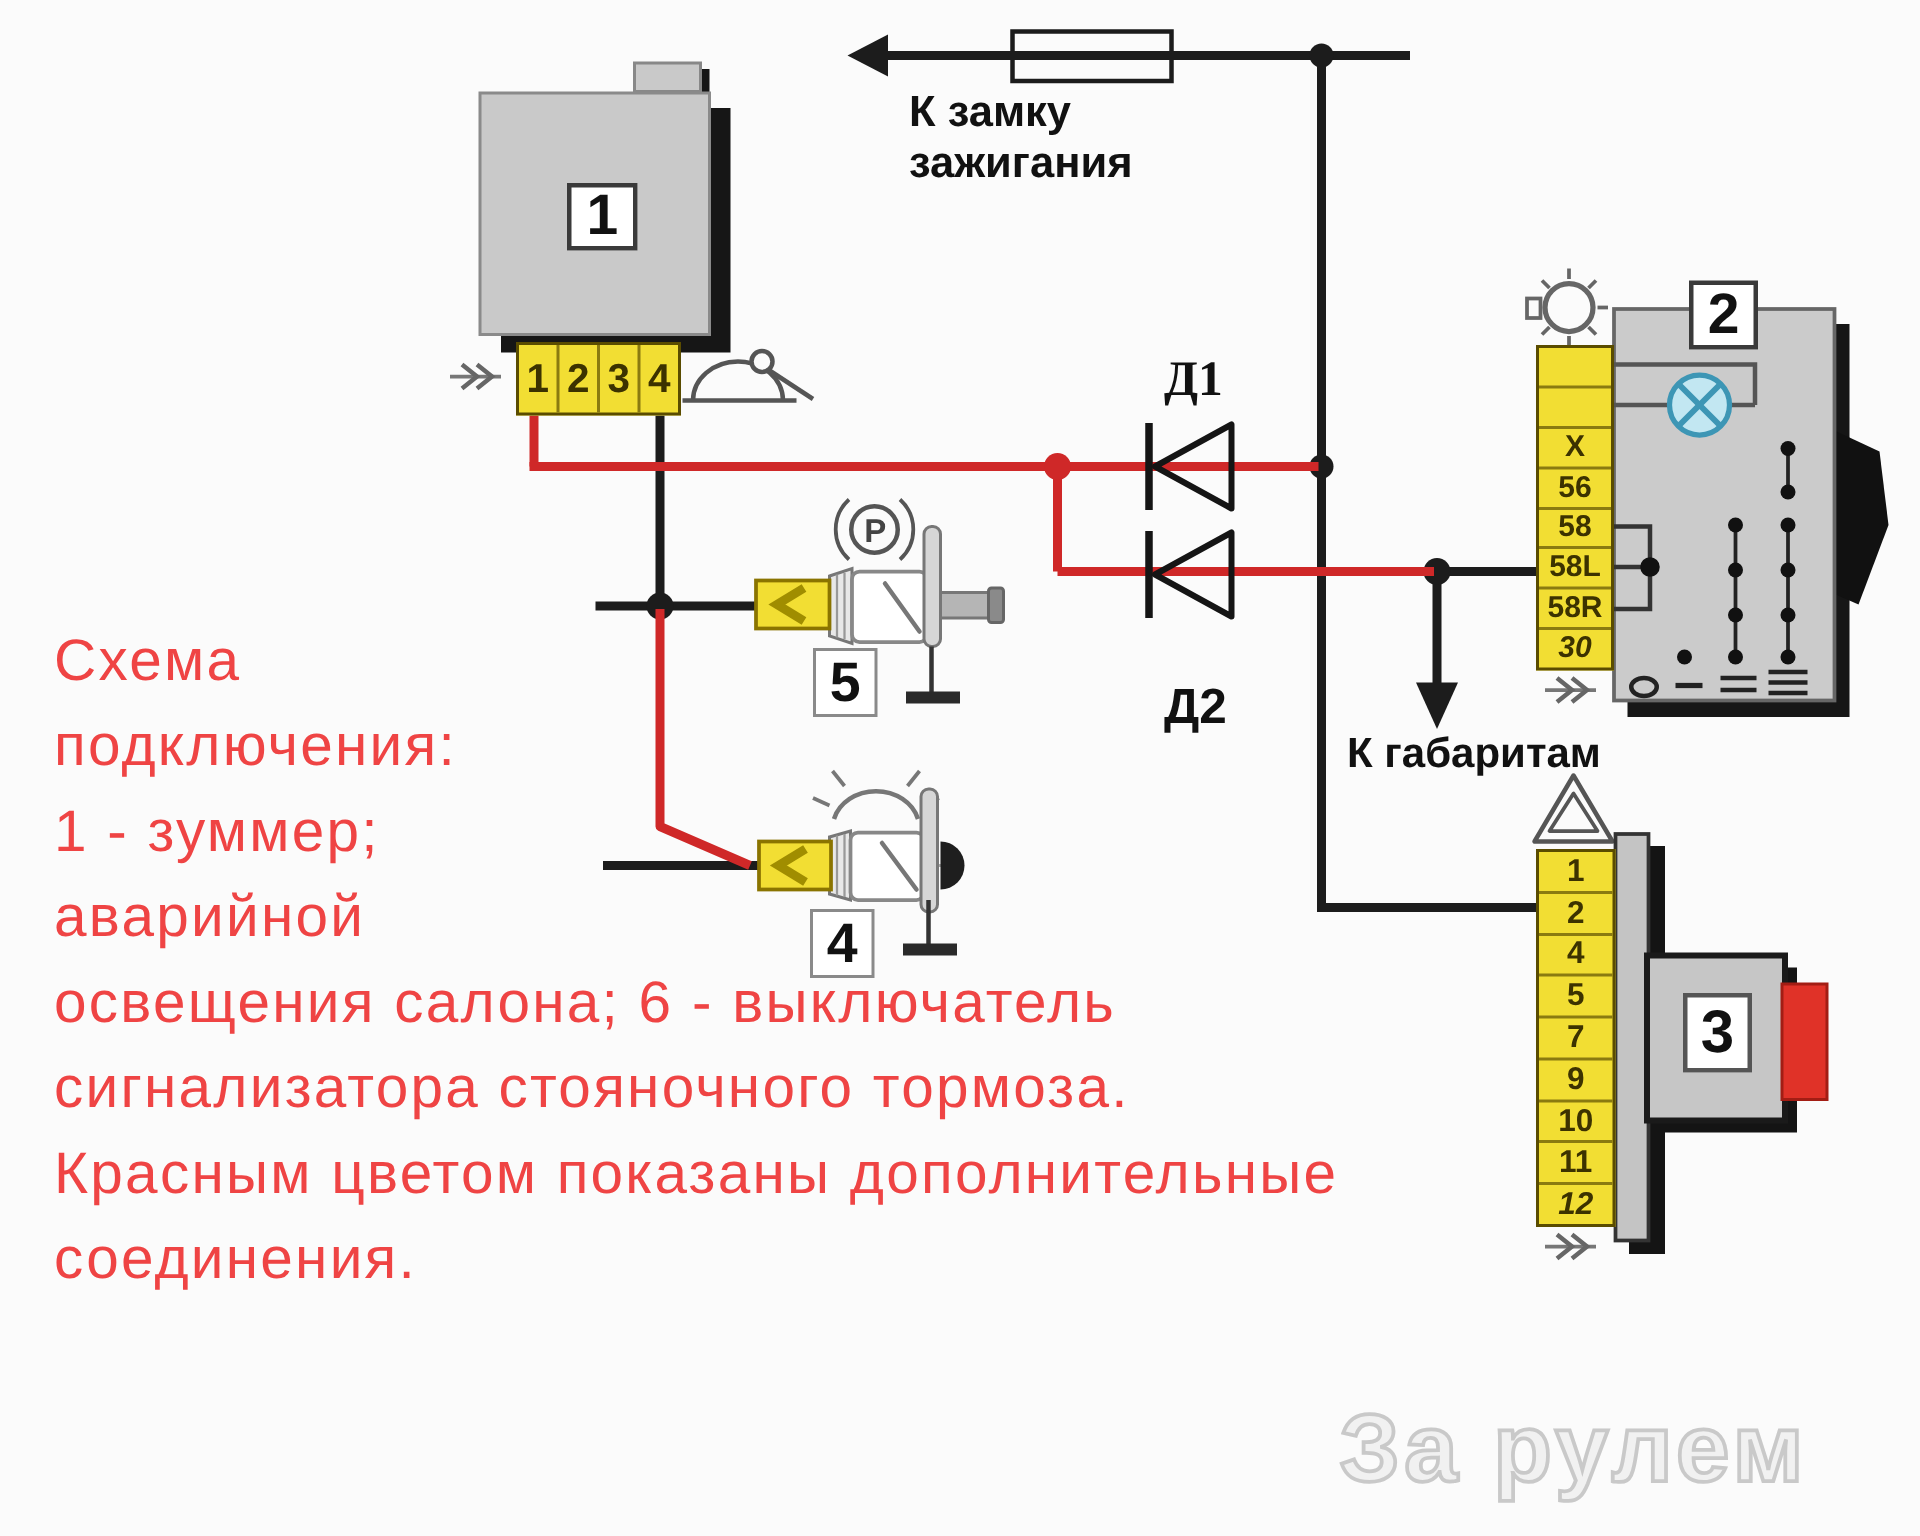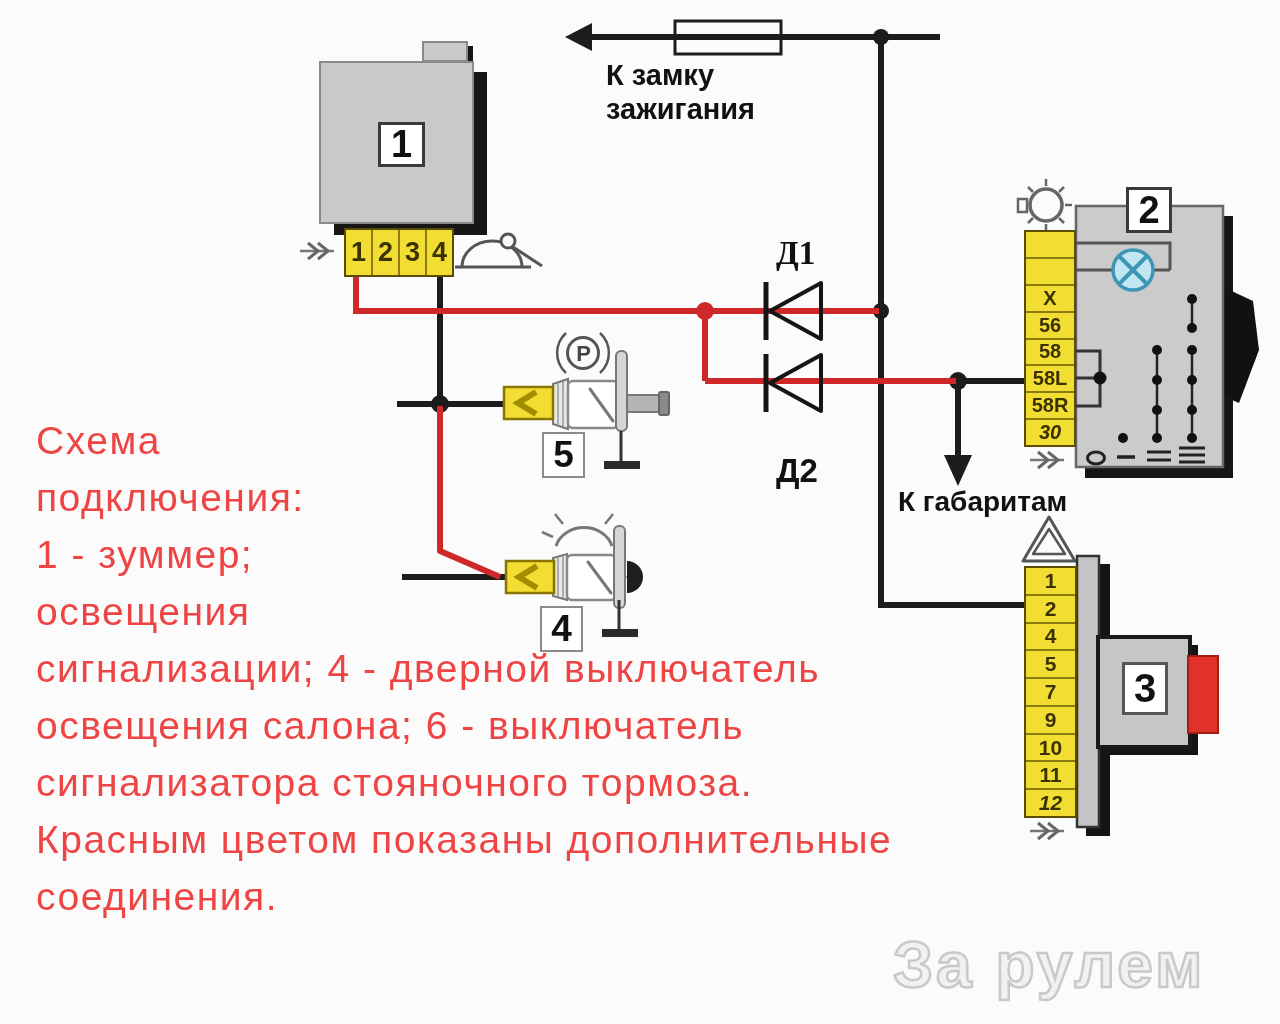--- a/index.html
+++ b/index.html
@@ -263,22 +263,21 @@
   </div>
   <div class="lbl abs" style="left:898px;top:486px;font-size:28px;">К габаритам</div>
 
   <div class="lbl abs" style="left:776px;top:235px;font-size:33px;font-family:Liberation Serif, serif;">Д1</div>
   <div class="lbl abs" style="left:776px;top:424px;font-size:33px;margin-top:28px;">Д2</div>
 
   <div id="caption" class="abs" style="left:36px;top:412px;font-size:39px;line-height:57px;letter-spacing:1.5px;">
     <div>Схема</div>
     <div>подключения:</div>
     <div>1 - зуммер;</div>
-    <div>освещения</div>
-    <div>сигнализации; 4 - дверной выключатель</div>
+    <div>аварийной</div>
     <div>освещения салона; 6 - выключатель</div>
     <div>сигнализатора стояночного тормоза.</div>
     <div>Красным цветом показаны дополнительные</div>
     <div>соединения.</div>
   </div>
 
   <div id="watermark" class="abs" style="left:893px;top:928px;font-size:64px;">За рулем</div>
 
 </div>
 

